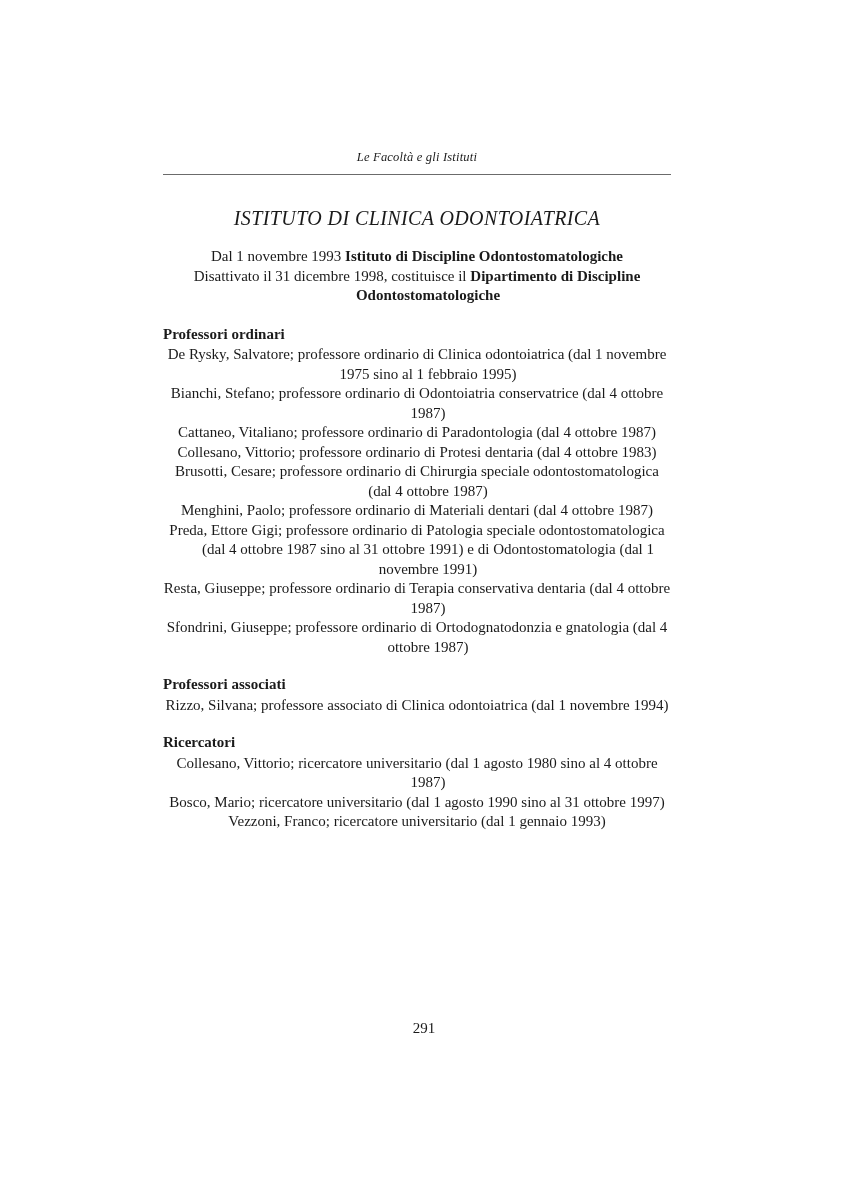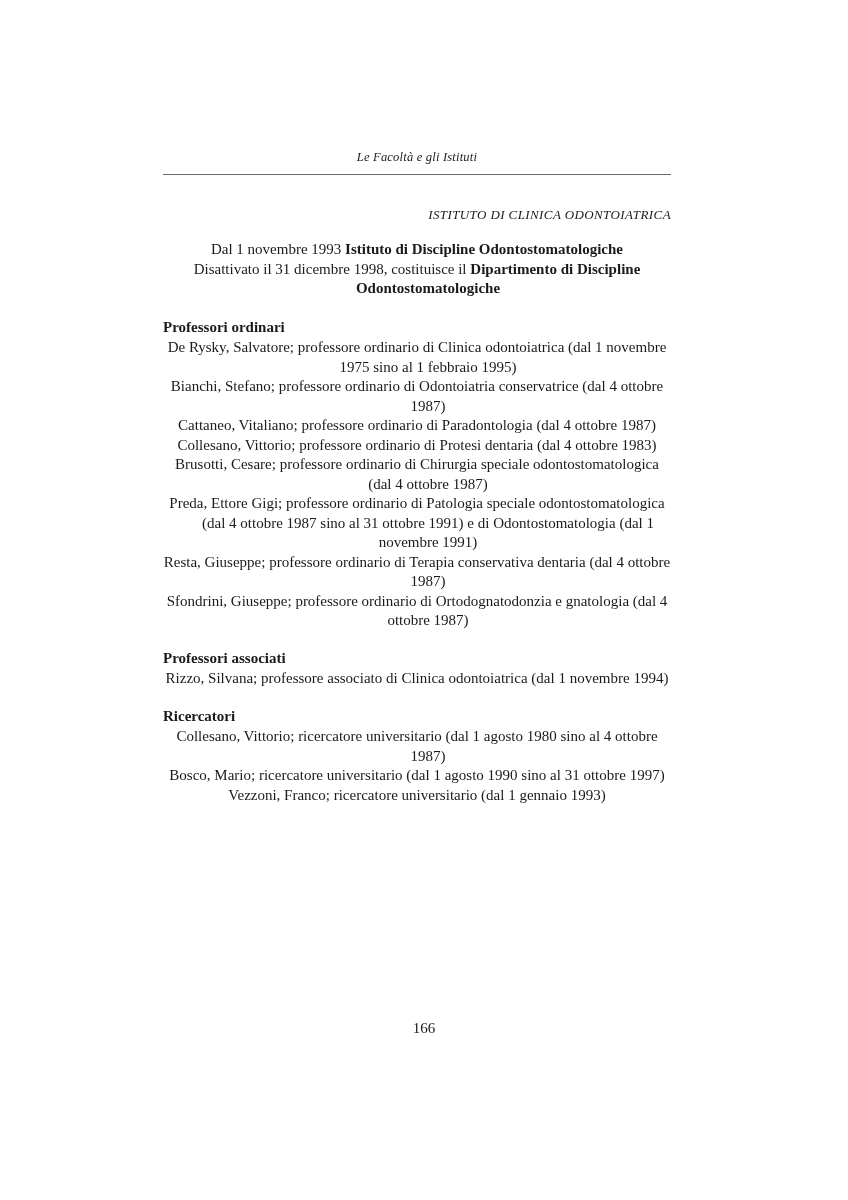--- a/index.html
+++ b/index.html
@@ -34,23 +34,23 @@
     color: #1a1a1a;
     margin: 0 0 9px 0;
   }
   .rule {
     border: 0;
     border-top: 1px solid #6b6b6b;
     margin: 0 0 32px 0;
     width: 100%;
   }
   .doc-title {
-    text-align: right;
+    text-align: center;
     font-style: italic;
-    font-size: 13px;
+    font-size: 20px;
     letter-spacing: 0.4px;
     margin: 0 0 17px 0;
   }
   p {
     margin: 0;
     font-size: 15px;
     line-height: 1.30;
     text-align: center;
   }
   .hang {
@@ -105,34 +105,35 @@
     </div>
 
 
     <div class="section-block">
       <h2 class="section">Professori ordinari</h2>
       <p class="entry hang">De Rysky, Salvatore; professore ordinario di Clinica odontoiatrica (dal 1 novembre 1975 sino al 1 febbraio 1995)</p>
       <p class="entry hang">Bianchi, Stefano; professore ordinario di Odontoiatria conservatrice (dal 4 ottobre 1987)</p>
       <p class="entry hang">Cattaneo, Vitaliano; professore ordinario di Paradontologia (dal 4 ottobre 1987)</p>
       <p class="entry hang">Collesano, Vittorio; professore ordinario di Protesi dentaria (dal 4 ottobre 1983)</p>
       <p class="entry hang">Brusotti, Cesare; professore ordinario di Chirurgia speciale odontostomatologica (dal 4 ottobre 1987)</p>
+      <p class="entry hang">Menghini, Paolo; professore ordinario di Materiali dentari (dal 4 ottobre 1987)</p>
       <p class="entry hang">Preda, Ettore Gigi; professore ordinario di Patologia speciale odontostomatologica (dal 4 ottobre 1987 sino al 31 ottobre 1991) e di Odontostomatologia (dal 1 novembre 1991)</p>
       <p class="entry hang">Resta, Giuseppe; professore ordinario di Terapia conservativa dentaria (dal 4 ottobre 1987)</p>
       <p class="entry hang">Sfondrini, Giuseppe; professore ordinario di Ortodognatodonzia e gnatologia (dal 4 ottobre 1987)</p>
     </div>
 
     <div class="section-block">
       <h2 class="section">Professori associati</h2>
       <p class="entry hang">Rizzo, Silvana; professore associato di Clinica odontoiatrica (dal 1 novembre 1994)</p>
     </div>
 
     <div class="section-block">
       <h2 class="section">Ricercatori</h2>
       <p class="entry hang">Collesano, Vittorio; ricercatore universitario (dal 1 agosto 1980 sino al 4 ottobre 1987)</p>
       <p class="entry hang">Bosco, Mario; ricercatore universitario (dal 1 agosto 1990 sino al 31 ottobre 1997)</p>
       <p class="entry hang">Vezzoni, Franco; ricercatore universitario (dal 1 gennaio 1993)</p>
     </div>
 
   </div>
 
-  <div class="folio">166</div>
+  <div class="folio">291</div>
 
 </div>
 
 </body></html>

